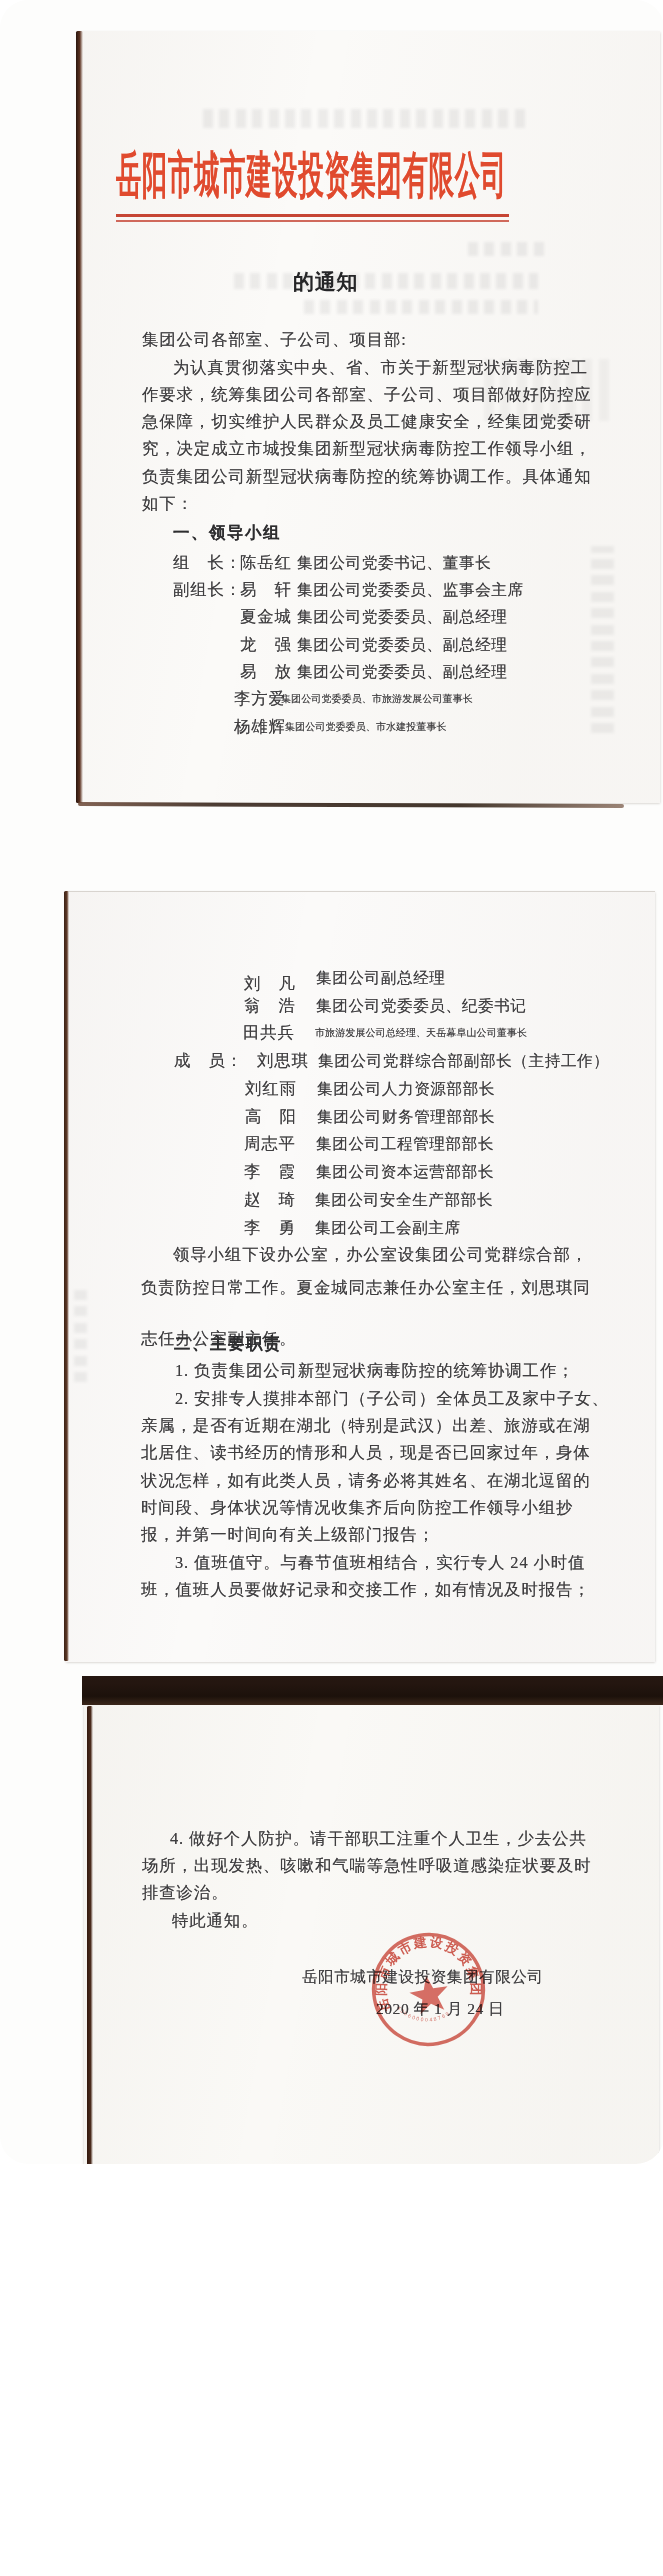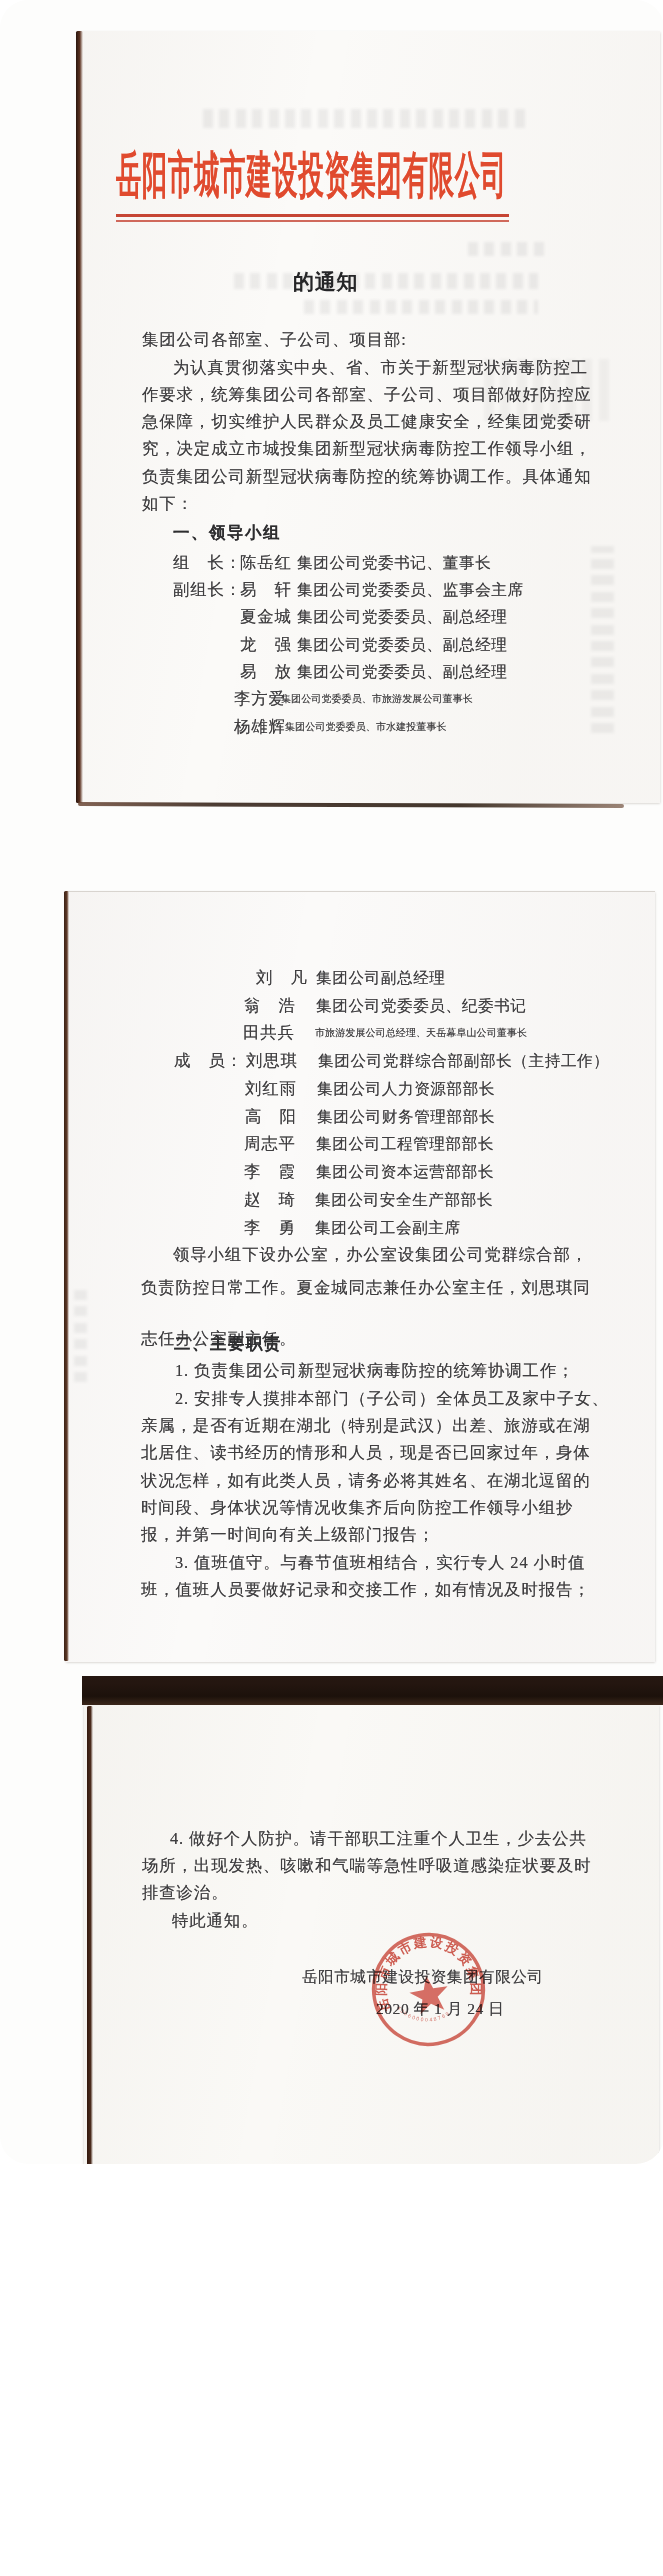--- a/index.html
+++ b/index.html
@@ -117,34 +117,34 @@
       </div>
       <div class="tl" style="top: 689px;">
         <span style="left: 234px;">李方爱</span>
         <span class="tt" style="left: 281px;">集团公司党委委员、市旅游发展公司董事长</span>
       </div>
       <div class="tl" style="top: 717px;">
         <span style="left: 234px;">杨雄辉</span>
         <span class="tt" style="left: 285px;">集团公司党委委员、市水建投董事长</span>
       </div>
       <div class="tl" style="top: 968px;">
-        <span style="left: 256px;">刘　凡</span>
+        <span style="left: 244px; margin-top: 6px;">刘　凡</span>
         <span class="sm" style="left: 316px;">集团公司副总经理</span>
       </div>
       <div class="tl" style="top: 996px;">
         <span style="left: 244px;">翁　浩</span>
         <span class="sm" style="left: 316px;">集团公司党委委员、纪委书记</span>
       </div>
       <div class="tl" style="top: 1023px;">
         <span style="left: 243px;">田共兵</span>
         <span class="tt" style="left: 315px;">市旅游发展公司总经理、天岳幕阜山公司董事长</span>
       </div>
       <div class="tl" style="top: 1051px;">
         <span style="left: 174px;">成　员：</span>
-        <span style="left: 246px;">刘思琪</span>
+        <span style="left: 257px;">刘思琪</span>
         <span class="sm" style="left: 318px;">集团公司党群综合部副部长（主持工作）</span>
       </div>
       <div class="tl" style="top: 1079px;">
         <span style="left: 245px;">刘红雨</span>
         <span class="sm" style="left: 317px;">集团公司人力资源部部长</span>
       </div>
       <div class="tl" style="top: 1107px; padding-left: 12px;">
         <span style="left: 245px;">高　阳</span>
         <span class="sm" style="left: 317px;">集团公司财务管理部部长</span>
       </div>

